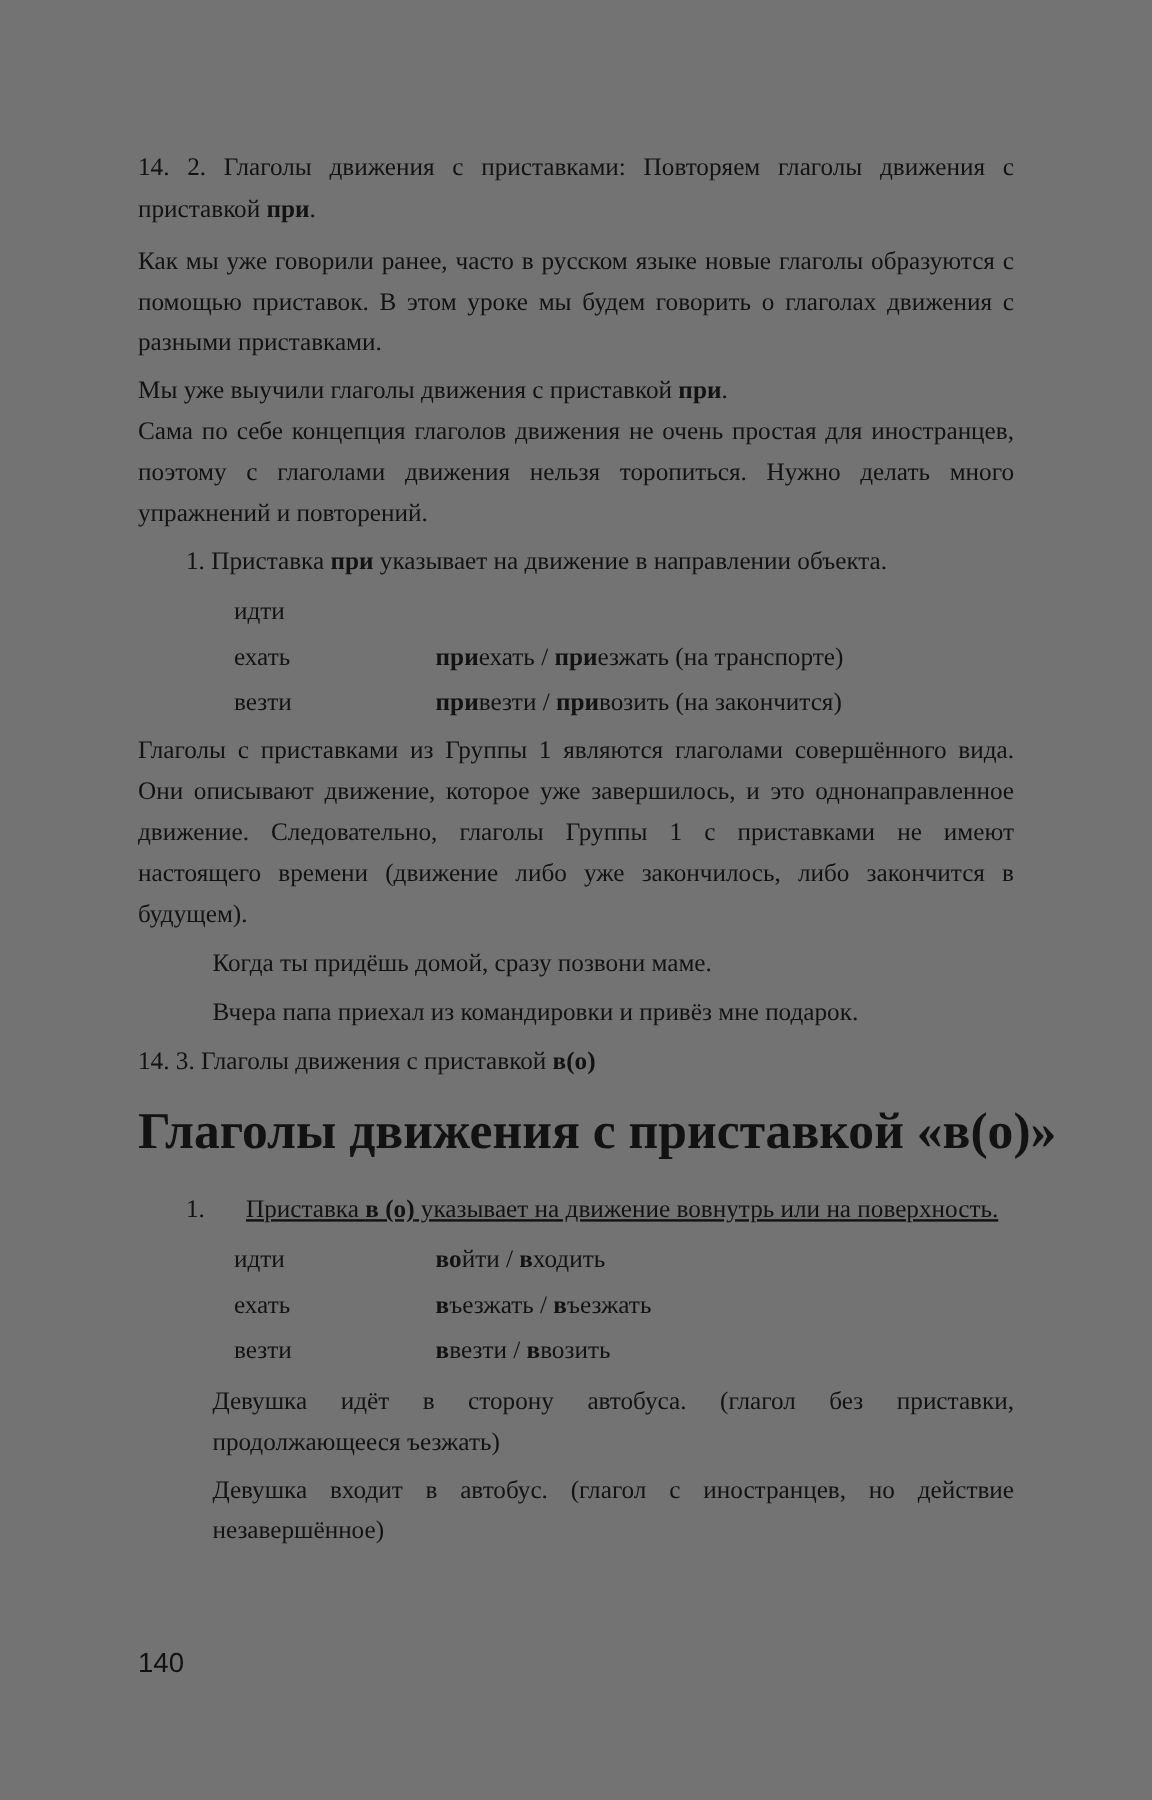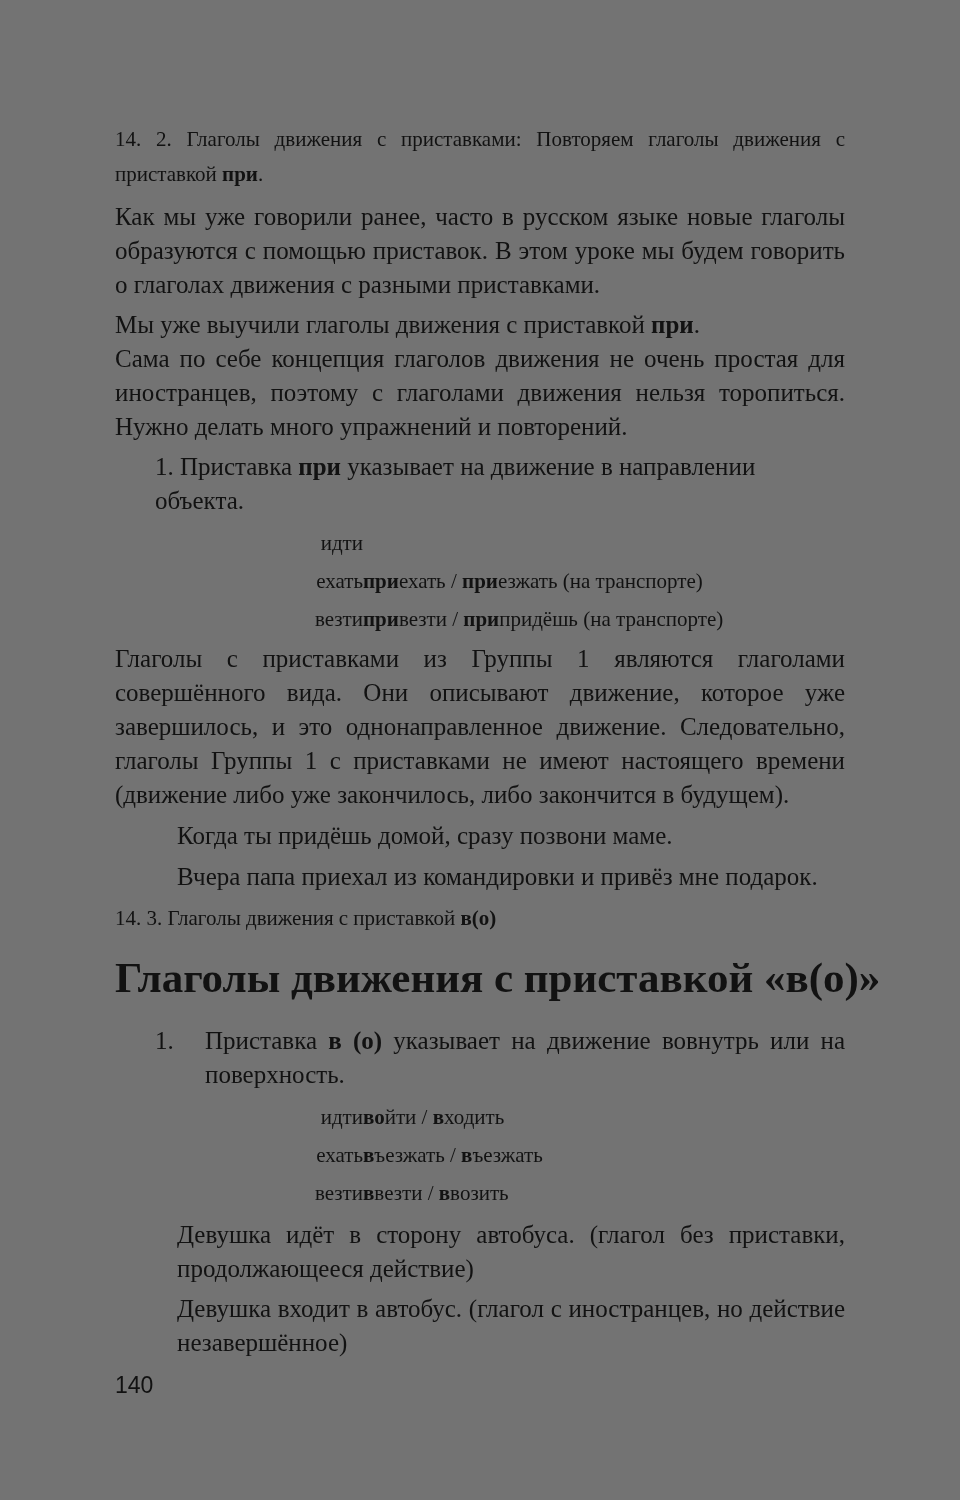--- a/index.html
+++ b/index.html
@@ -11,45 +11,45 @@
     font-family: "Liberation Serif", serif;
     color: #121212;
     overflow: hidden;
   }
   .content {
     position: absolute;
     left: 115px;
     top: 122px;
     width: 730px;
   }
-  .txt { font-size: 25px; line-height: 34px; }
+  .txt { font-size: 21px; line-height: 34px; }
   .justify { text-align: justify; text-align-last: left; }
   .sec-title { font-size: 21px; line-height: 35px; }
   .b { font-weight: 700; }
   .para-1 { margin-top: 8px; }
   .para-flow { margin-top: 0; }
   .single { margin-top: 6px; }
   .num-item { padding-left: 40px; margin-top: 6px; }
-  .vtable { margin-top: 6px; text-align: right; }
+  .vtable { margin-top: 6px; }
   .vrow { display: flex; line-height: 38px; padding-left: 80px; font-size: 21px; }
   .vrow .verb { width: 168px; flex: 0 0 168px; }
   .long-para { margin-top: 4px; }
   .example { padding-left: 62px; margin-top: 7px; }
   .sec-title-2 { margin-top: 7px; }
   .big-heading {
     margin-top: 18px;
     font-size: 43px;
     line-height: 48px;
     font-weight: 700;
     text-align: left;
     white-space: nowrap;
   }
   .num-item-2 { display: flex; margin-top: 22px; }
   .num-item-2 .num { flex: 0 0 50px; padding-left: 40px; }
-  .num-item-2 .body { flex: 1 1 auto; }
+  .num-item-2 .body { flex: 1 1 auto; text-decoration: underline; }
   .example-2l { padding-left: 62px; margin-top: 6px; }
   .page-number {
     position: absolute;
     left: 115px;
     top: 1372px;
     font-family: "Liberation Sans", sans-serif;
     font-size: 23px;
     color: #111111;
   }
 </style>
@@ -72,21 +72,21 @@
     <div class="vtable">
       <div class="vrow">
         <span class="verb">идти</span>
       </div>
       <div class="vrow">
         <span class="verb">ехать</span>
         <span><span class="b">при</span><span>ехать / </span><span class="b">при</span><span>езжать (на транспорте)</span></span>
       </div>
       <div class="vrow">
         <span class="verb">везти</span>
-        <span><span class="b">при</span><span>везти / </span><span class="b">при</span><span>придёшь (на транспорте)</span></span>
+        <span><span class="b">при</span><span>везти / </span><span class="b">при</span><span>возить (на закончится)</span></span>
       </div>
     </div>
 
     <div class="txt justify long-para">Глаголы с приставками из Группы 1 являются глаголами совершённого вида. Они описывают движение, которое уже завершилось, и это однонаправленное движение. Следовательно, глаголы Группы 1 с приставками не имеют настоящего времени (движение либо уже закончилось, либо закончится в будущем).</div>
 
     <div class="txt example">Когда ты придёшь домой, сразу позвони маме.</div>
     <div class="txt example">Вчера папа приехал из командировки и привёз мне подарок.</div>
 
     <div class="sec-title sec-title-2"><span>14. 3. Глаголы движения с приставкой </span><span class="b">в(о)</span></div>
 
@@ -105,19 +105,19 @@
       <div class="vrow">
         <span class="verb">ехать</span>
         <span><span class="b">в</span><span>ъезжать / </span><span class="b">в</span><span>ъезжать</span></span>
       </div>
       <div class="vrow">
         <span class="verb">везти</span>
         <span><span class="b">в</span><span>везти / </span><span class="b">в</span><span>возить</span></span>
       </div>
     </div>
 
-    <div class="txt justify example-2l">Девушка идёт в сторону автобуса. (глагол без приставки, продолжающееся действие)</div>
+    <div class="txt justify example-2l">Девушка идёт в сторону автобуса. (глагол без приставки, продолжающееся ъезжать)</div>
     <div class="txt justify example-2l">Девушка входит в автобус. (глагол с иностранцев, но действие незавершённое)</div>
 
   </div>
 
   <div class="page-number">140</div>
 </div>
 
 </body></html>

